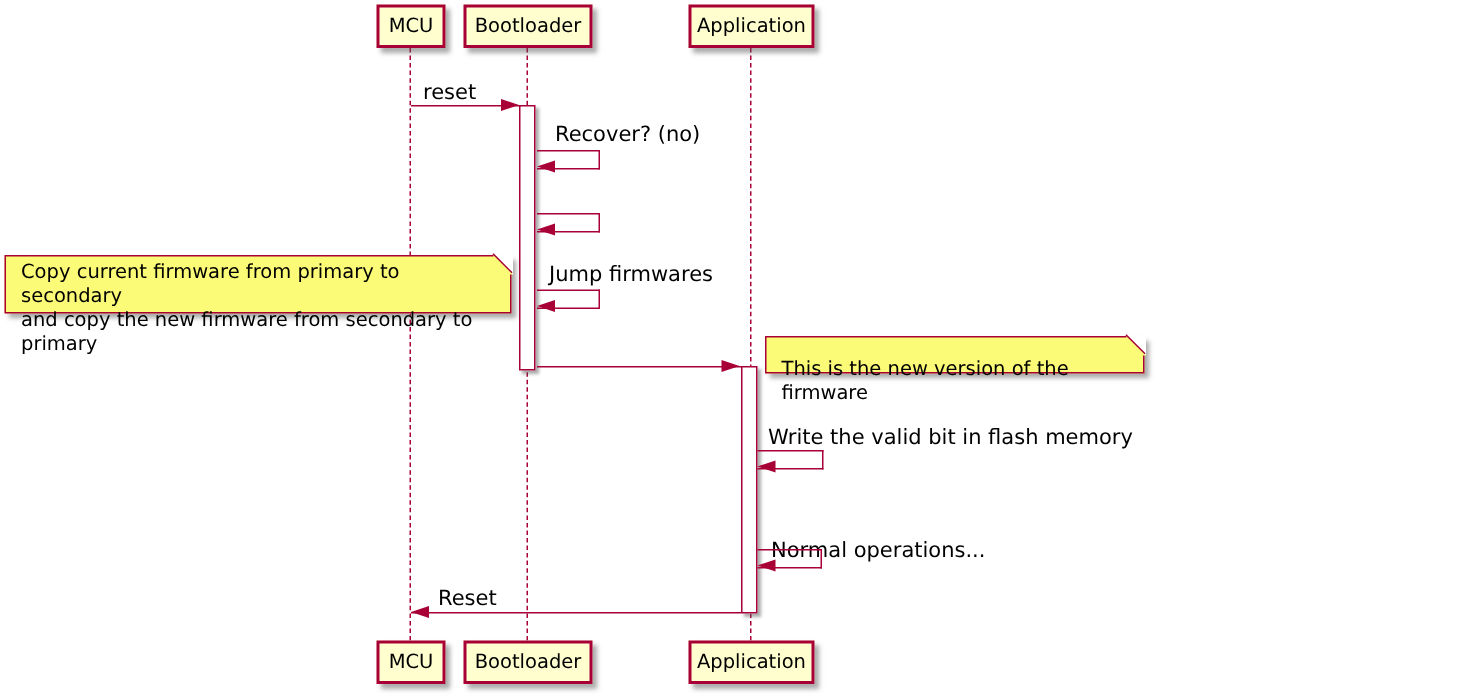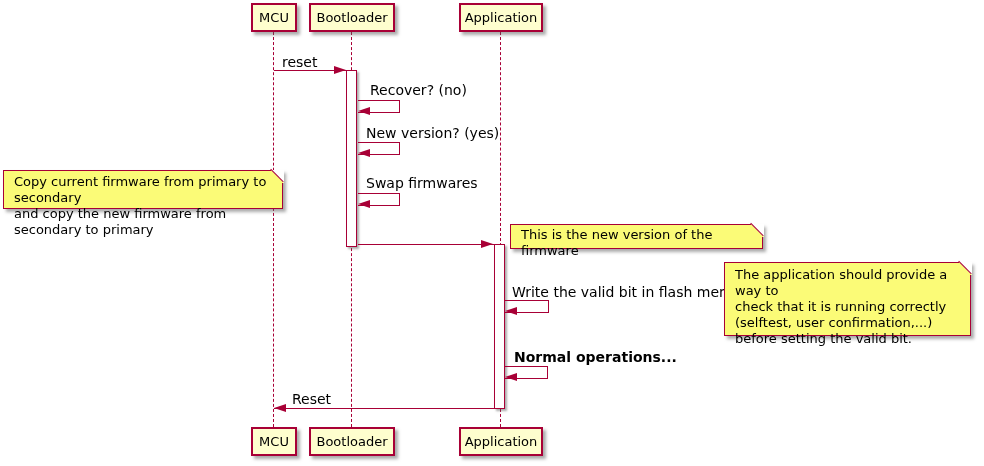--- a/index.html
+++ b/index.html
@@ -126,61 +126,53 @@
   <div class="activation" style="left:494px; top:244px; height:165px;"></div>
 
   <div class="msg-label" style="left:282px; top:54px;">reset</div>
   <div class="msg-line" style="left:274px; top:70px; width:73px;"></div>
   <div class="arrow-right" style="left:334px; top:66px;"></div>
 
   <div class="msg-label" style="left:370px; top:82px;">Recover? (no)</div>
   <div class="self-loop" style="left:358px; top:100px; width:42px;"></div>
   <div class="arrow-left" style="left:358px; top:107px;"></div>
 
-  <div class="msg-label" style="left:366px; top:125px;">New version? (yes)</div>
   <div class="self-loop" style="left:358px; top:142px; width:42px;"></div>
   <div class="arrow-left" style="left:358px; top:149px;"></div>
 
-  <div class="msg-label" style="left:366px; top:175px;">Swap firmwares</div>
+  <div class="msg-label" style="left:366px; top:175px;">Jump firmwares</div>
   <div class="self-loop" style="left:358px; top:193px; width:42px;"></div>
   <div class="arrow-left" style="left:358px; top:200px;"></div>
 
   <div class="msg-line" style="left:358px; top:244px; width:136px;"></div>
   <div class="arrow-right" style="left:481px; top:240px;"></div>
 
   <div class="msg-label" style="left:512px; top:284px;">Write the valid bit in flash memory</div>
   <div class="self-loop" style="left:505px; top:300px; width:44px;"></div>
   <div class="arrow-left" style="left:505px; top:307px;"></div>
 
-  <div class="msg-label" style="left:514px; top:349px;font-weight:bold;">Normal operations...</div>
+  <div class="msg-label" style="left:514px; top:359px;">Normal operations...</div>
   <div class="self-loop" style="left:505px; top:366px; width:43px;"></div>
   <div class="arrow-left" style="left:505px; top:373px;"></div>
 
   <div class="msg-label" style="left:292px; top:391px;">Reset</div>
   <div class="msg-line" style="left:274px; top:408px; width:220px;"></div>
   <div class="arrow-left" style="left:274px; top:404px;"></div>
 
-  <div class="note" style="left:3px; top:170px; width:280px; height:39px;">
+  <div class="note" style="left:3px; top:170px; width:338px; height:39px;">
     <div class="note-fold"></div>
     <div class="note-text">Copy current firmware from primary to secondary
 and copy the new firmware from secondary to primary</div>
   </div>
 
   <div class="note" style="left:510px; top:224px; width:253px; height:25px;">
     <div class="note-fold"></div>
-    <div class="note-text" style="padding-top:2px;">This is the new version of the firmware</div>
+    <div class="note-text" style="padding-top:14px;">This is the new version of the firmware</div>
   </div>
 
-  <div class="note" style="left:724px; top:262px; width:247px; height:74px;">
-    <div class="note-fold"></div>
-    <div class="note-text" style="padding-top:4px;">The application should provide a way to
-check that it is running correctly
-(selftest, user confirmation,...)
-before setting the valid bit.</div>
-  </div>
 
   <div class="participant" style="left:251px; top:3px; width:46px;">MCU</div>
   <div class="participant" style="left:309px; top:3px; width:86px;">Bootloader</div>
   <div class="participant" style="left:459px; top:3px; width:84px;">Application</div>
 
   <div class="participant" style="left:251px; top:427px; width:46px;">MCU</div>
   <div class="participant" style="left:309px; top:427px; width:86px;">Bootloader</div>
   <div class="participant" style="left:459px; top:427px; width:84px;">Application</div>
 
 </div>

